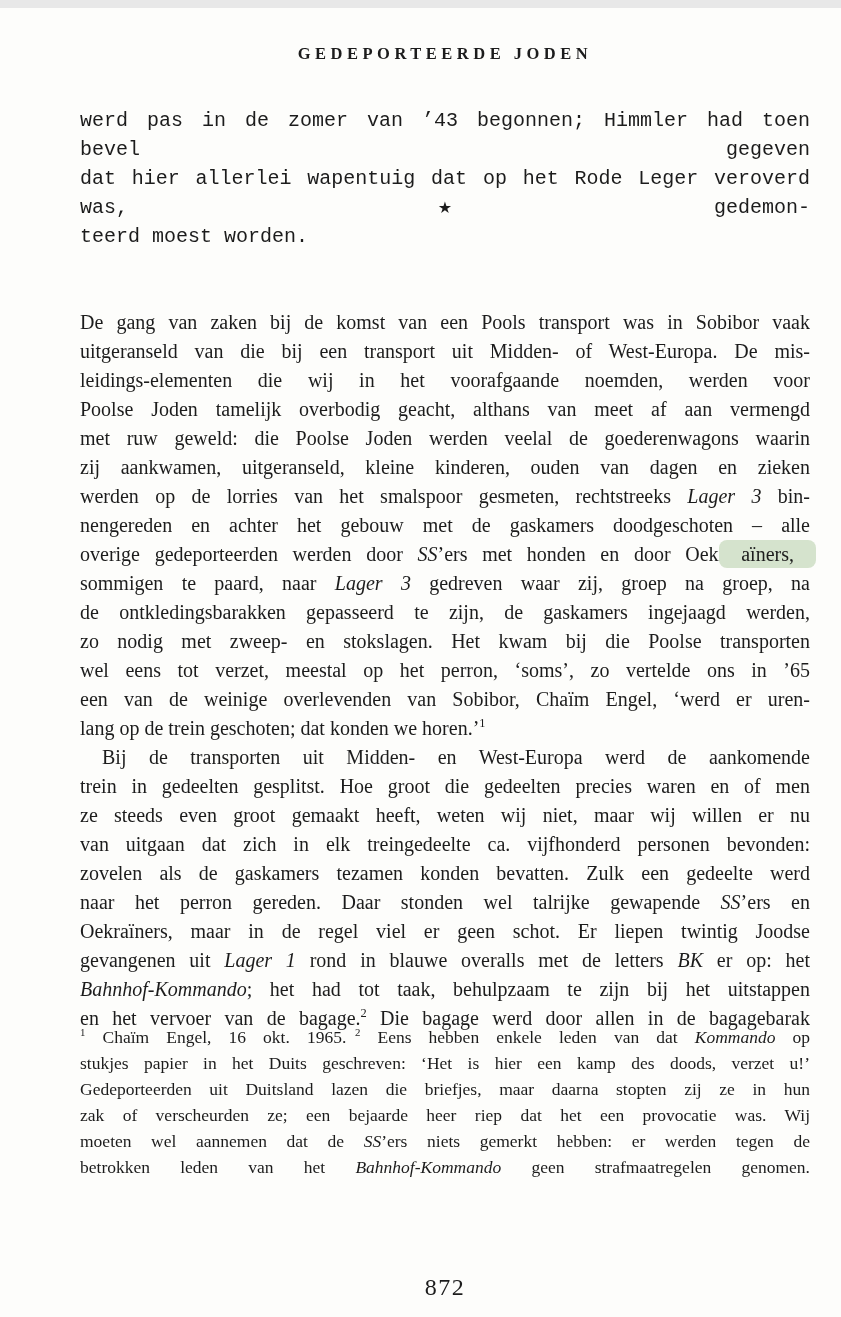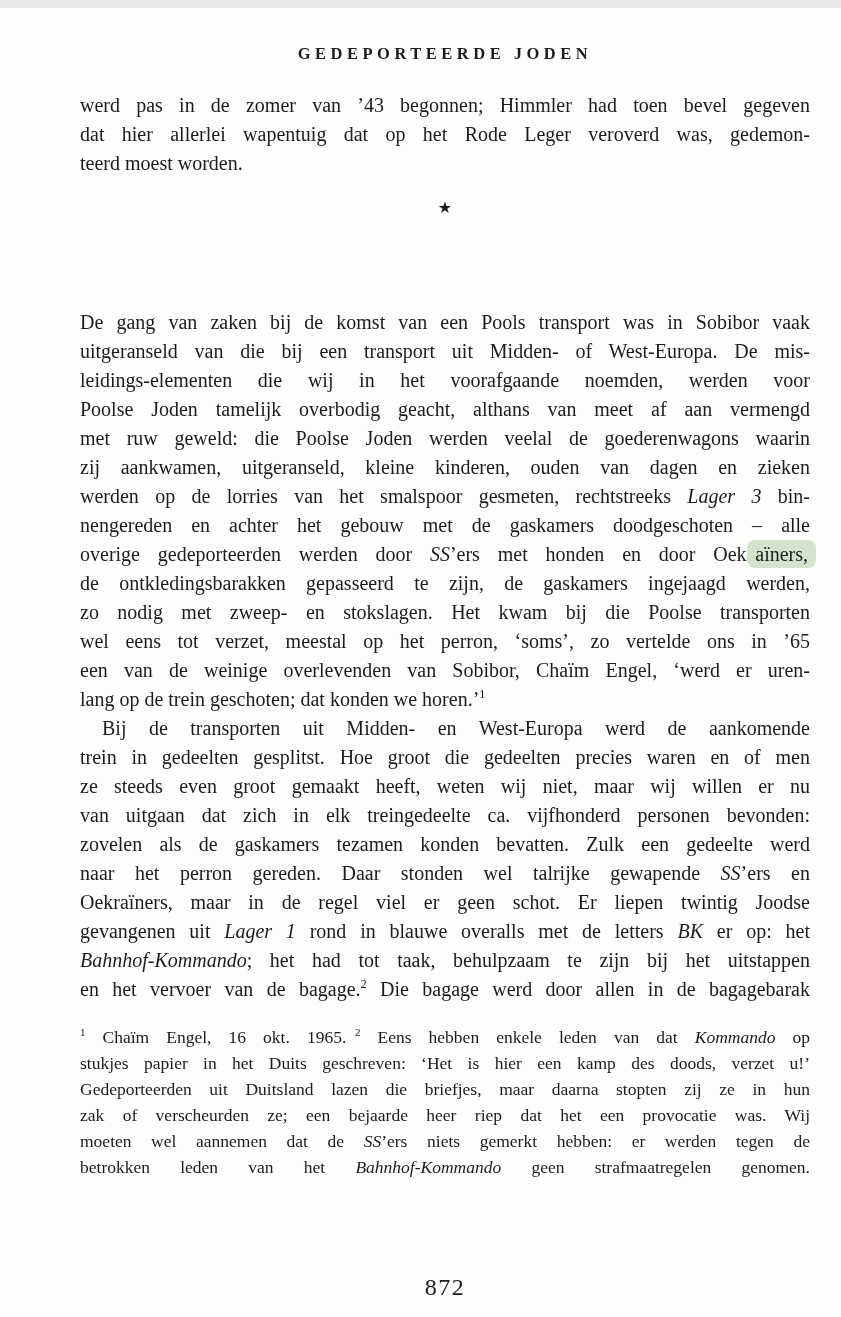--- a/index.html
+++ b/index.html
@@ -7,39 +7,39 @@
     position:relative;width:841px;height:1317px;margin:8px auto;
     background:var(--paper,#fdfdfb);color:var(--ink,#1c1c1c);
     font-family:"Liberation Serif","DejaVu Serif",serif;
     overflow:hidden;
   }
   .textblock{position:absolute;left:80px;width:730px;}
   .running-head{
     top:36px;text-align:center;
     font-size:16.5px;font-weight:bold;letter-spacing:4.5px;
   }
-  .opening{top:83px;}
+  .opening{top:98px;font-family:Liberation Mono, monospace;}
   .star-divider{top:190px;text-align:center;font-size:16px;}
   .body-copy{top:300px;}
   .line{
     font-size:20px;line-height:29px;
     text-align:justify;text-align-last:justify;
     white-space:normal;
   }
   .line.ragged{text-align-last:left;}
   .line.indent{text-indent:22px;}
   .footnote-block{top:1016px;}
   .footnote-block .line{font-size:17.5px;line-height:26px;}
   .page-number{top:1266px;text-align:center;font-size:24px;letter-spacing:1.5px;}
   .it{font-style:italic;}
   sup{font-size:0.62em;line-height:0;}
   .hl{
     background:var(--hl,#d5e3cd);
     border-radius:8px;
-    padding:3px 8px;margin:-3px -6px;
+    padding:3px 22px;margin:-3px -6px;
   }
 </style>
 </head>
 <body>
 
 <div class="page" style="--paper: #fdfdfb; --ink: #1c1c1c; --hl: #d5e3cd;">
 
   <div class="textblock running-head">GEDEPORTEERDE JODEN</div>
 
   <div class="textblock opening">
@@ -56,20 +56,21 @@
       <div>
         <div class="line"><span>De gang van zaken bij de komst van een Pools transport was in Sobibor vaak</span></div>
         <div class="line"><span>uitgeranseld van die bij een transport uit Midden- of West-Europa. De mis-</span></div>
         <div class="line"><span>leidings-elementen die wij in het voorafgaande noemden, werden voor</span></div>
         <div class="line"><span>Poolse Joden tamelijk overbodig geacht, althans van meet af aan vermengd</span></div>
         <div class="line"><span>met ruw geweld: die Poolse Joden werden veelal de goederenwagons waarin</span></div>
         <div class="line"><span>zij aankwamen, uitgeranseld, kleine kinderen, ouden van dagen en zieken</span></div>
         <div class="line"><span>werden op de lorries van het smalspoor gesmeten, rechtstreeks </span><span class="it">Lager 3</span><span> bin-</span></div>
         <div class="line"><span>nengereden en achter het gebouw met de gaskamers doodgeschoten – alle</span></div>
         <div class="line"><span>overige gedeporteerden werden door </span><span class="it">SS</span><span>’ers met honden en door Oekr</span><span class="hl">aïners,</span></div>
+        <div class="line"><span>sommigen te paard, naar </span><span class="it">Lager 3</span><span> gedreven waar zij, groep na groep, na</span></div>
         <div class="line"><span>de ontkledingsbarakken gepasseerd te zijn, de gaskamers ingejaagd werden,</span></div>
         <div class="line"><span>zo nodig met zweep- en stokslagen. Het kwam bij die Poolse transporten</span></div>
         <div class="line"><span>wel eens tot verzet, meestal op het perron, ‘soms’, zo vertelde ons in ’65</span></div>
         <div class="line"><span>een van de weinige overlevenden van Sobibor, Chaïm Engel, ‘werd er uren-</span></div>
         <div class="line ragged"><span>lang op de trein geschoten; dat konden we horen.’</span><sup>1</sup></div>
       </div>
       <div>
         <div class="line indent"><span>Bij de transporten uit Midden- en West-Europa werd de aankomende</span></div>
         <div class="line"><span>trein in gedeelten gesplitst. Hoe groot die gedeelten precies waren en of men</span></div>
         <div class="line"><span>ze steeds even groot gemaakt heeft, weten wij niet, maar wij willen er nu</span></div>

